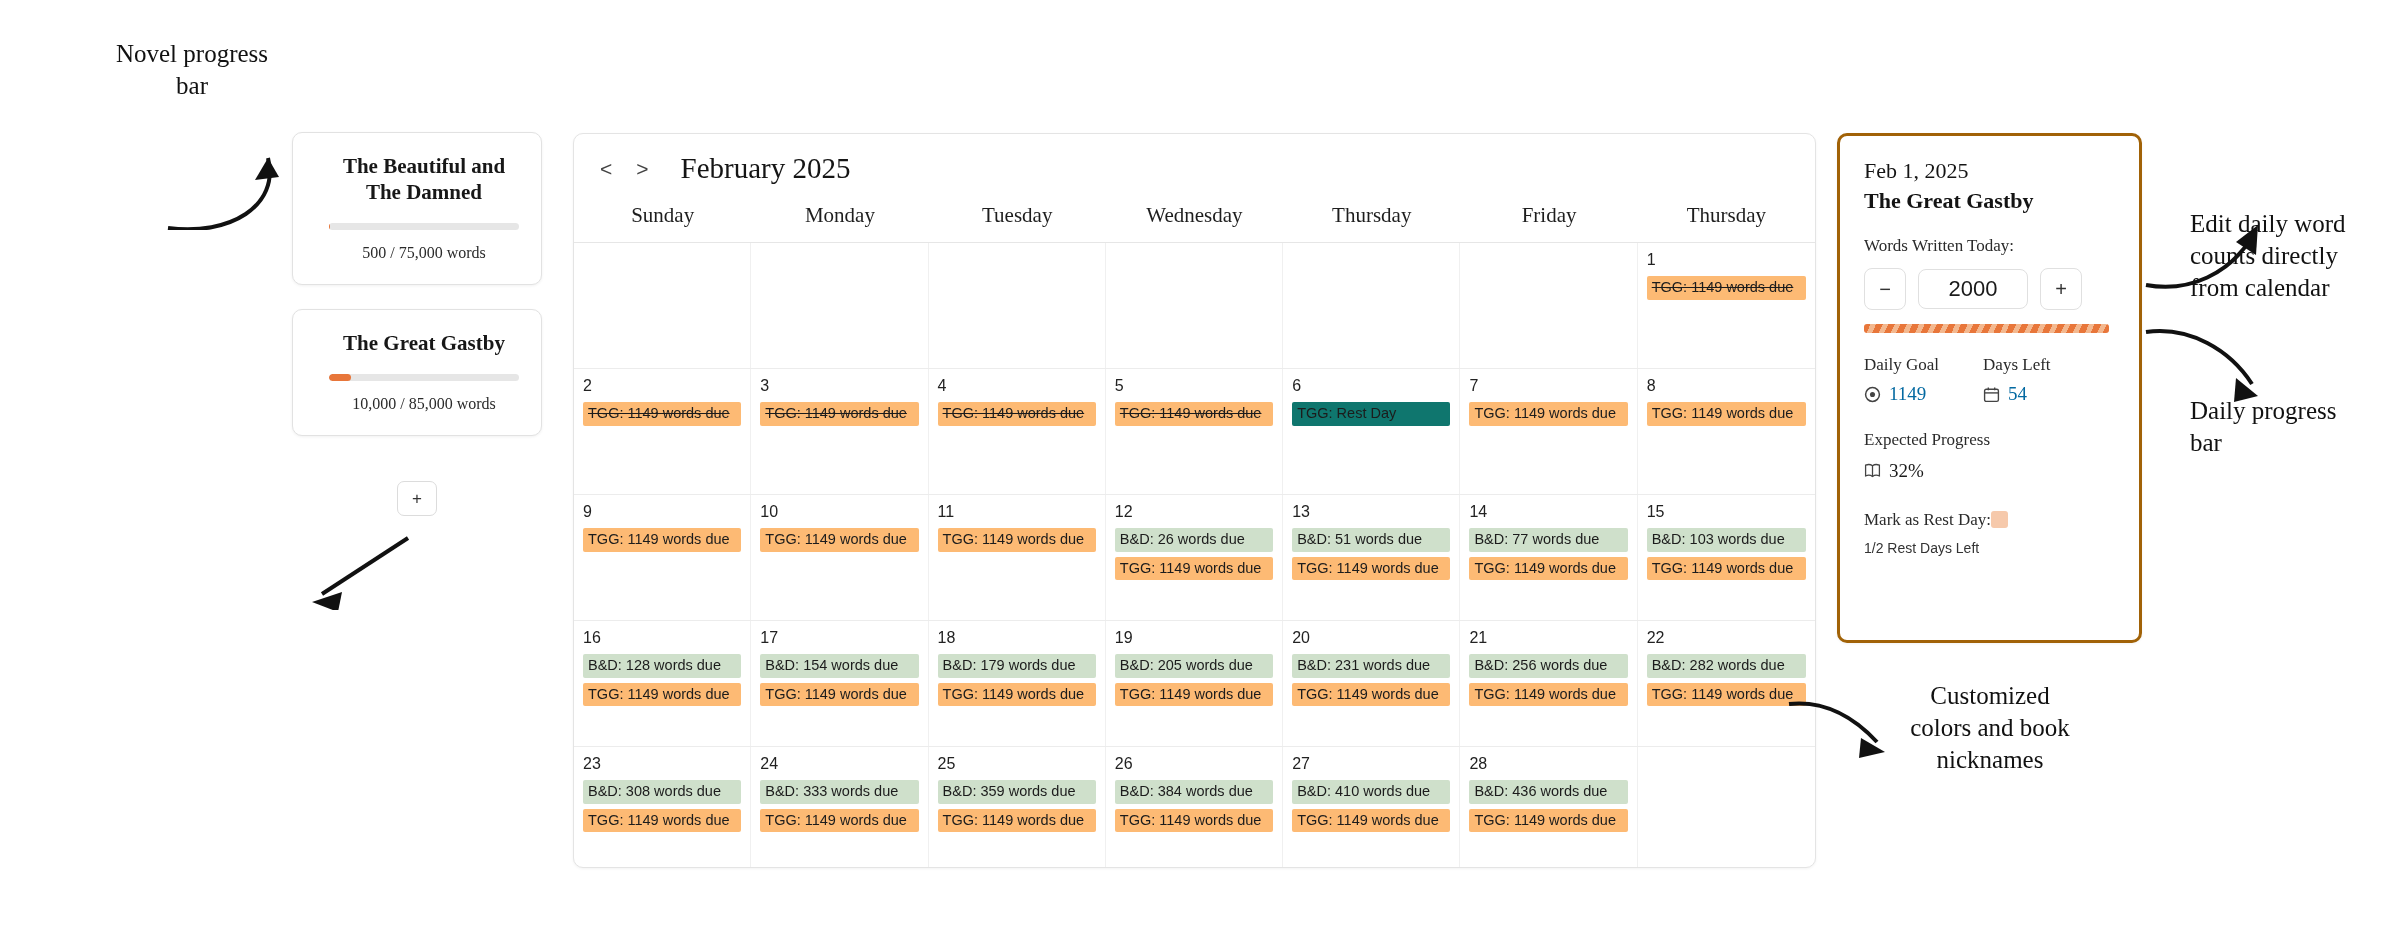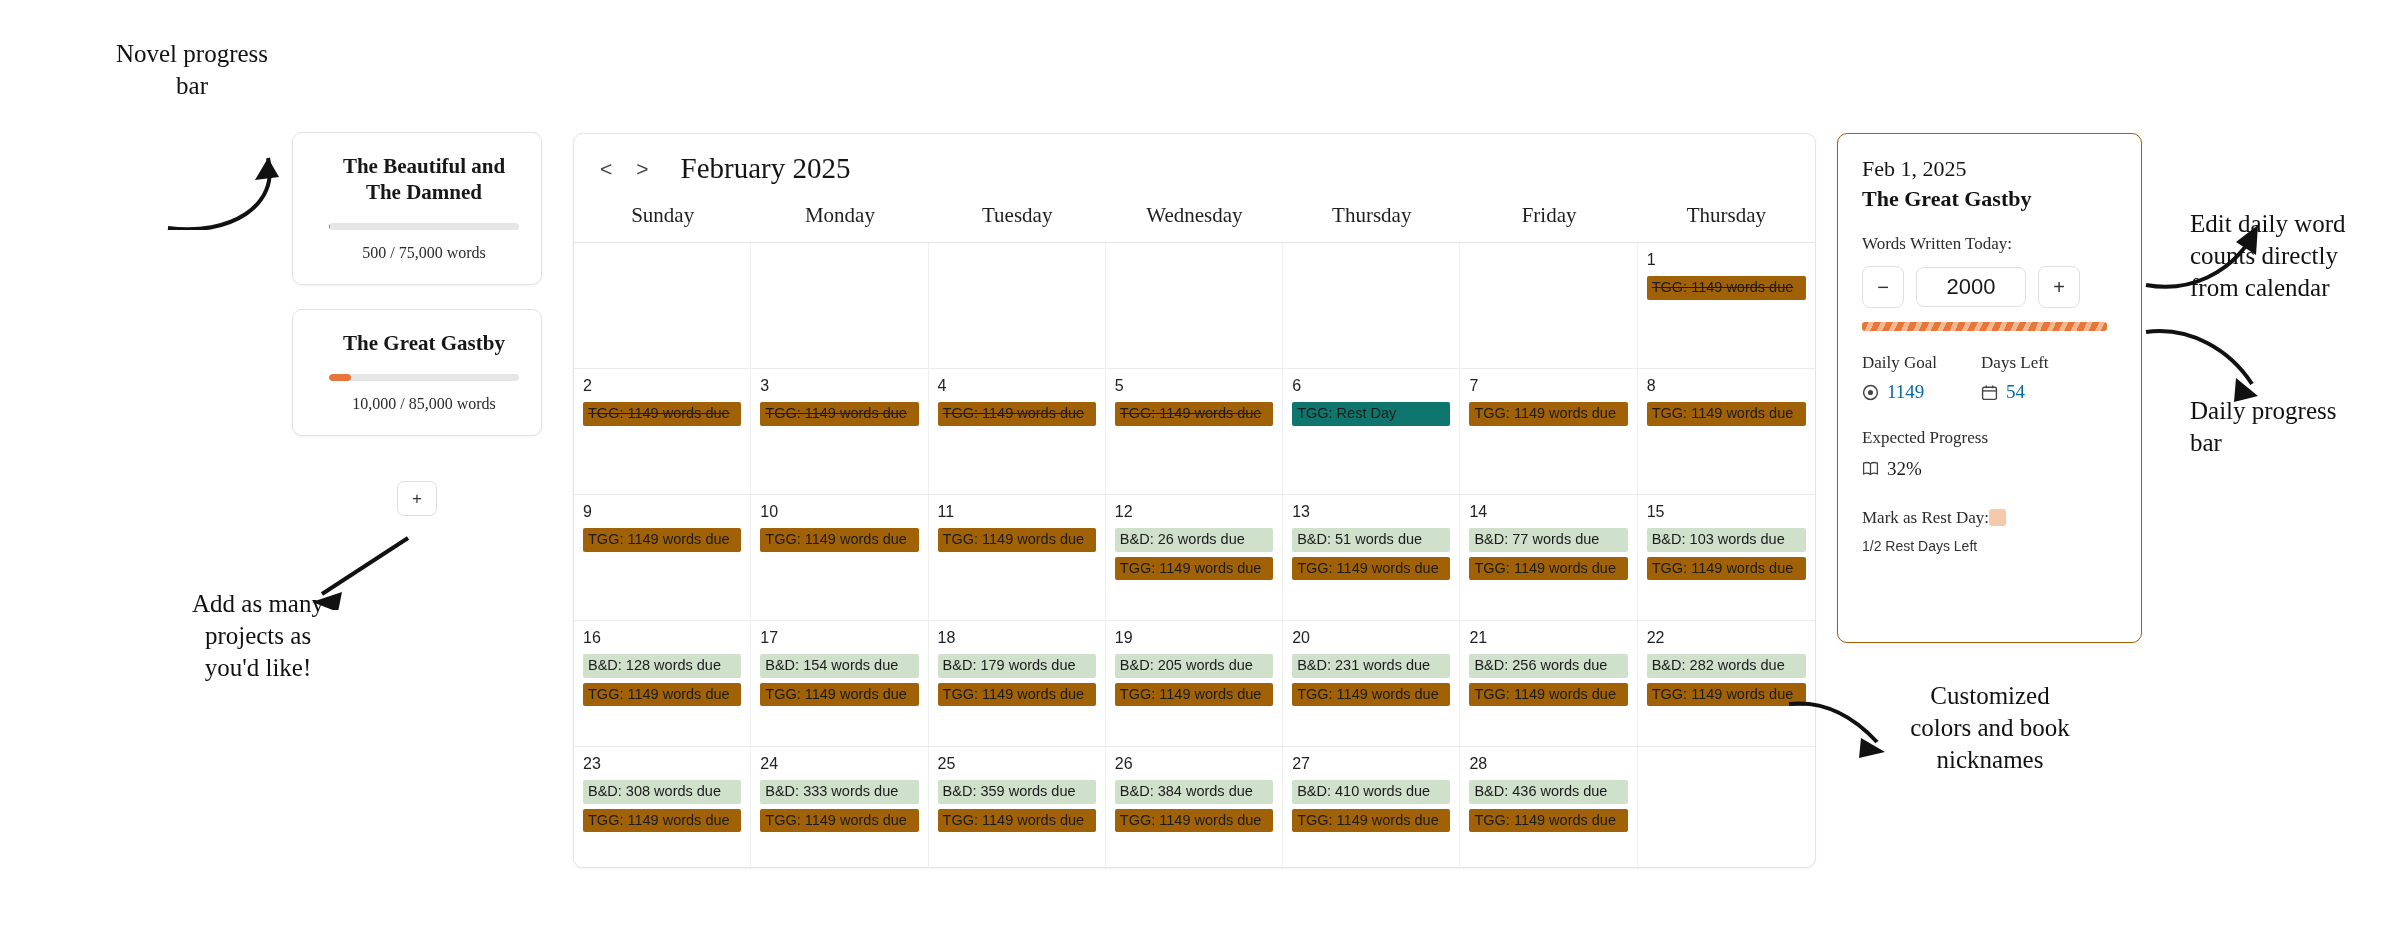--- a/index.html
+++ b/index.html
@@ -154,34 +154,34 @@
     line-height: 1.35;
     padding: 2px 5px;
     margin-bottom: 5px;
     border-radius: 2px;
     white-space: nowrap;
     overflow: hidden;
     text-overflow: ellipsis;
     color: #1c1c1c;
     font-family: "Liberation Sans", sans-serif;
   }
-  .ev.orange { background: #a16207; }
+  .ev.orange { background: #fdba74; }
   .ev.green  { background: #cfe0cb; }
   .ev.rest   { background: #0f766e; }
   .ev.strike { text-decoration: line-through; }
 
   
   .detail {
     position: absolute;
     left: 1837px;
     top: 133px;
     width: 305px;
     height: 510px;
     background: #fff;
-    border: 1px solid #a16207;
+    border: 3px solid #a16207;
     border-radius: 10px;
     box-shadow: 0 1px 3px rgba(0,0,0,0.05);
     box-sizing: border-box;
     padding: 22px 24px;
   }
   .d-date {
     font-family: "Liberation Serif", serif;
     font-size: 22px;
     color: #141414;
   }
@@ -325,23 +325,20 @@
     </div>
     <div class="pbar-label">10,000 / 85,000 words</div>
   </div>
 
   <div class="add-project-btn" style="left:397px; top:481px;">+</div>
 
   <svg class="arrow-svg" style="left:300px; top:530px;" width="120" height="80" viewBox="0 0 120 80">
     <path d="M108,8 L22,64" fill="none" stroke="#111" stroke-width="4"></path>
     <path d="M12,72 l30,-10 l-4,20 z" fill="#111"></path>
   </svg>
-  <div class="anno" style="left:158px; top:588px; width:200px;">Add as many
-projects as
-you'd like!</div>
 
   <div class="anno" style="left:768px; top:255px; width:215px;">Strikethrough
 on days where
 words were
 finished</div>
   <svg class="arrow-svg" style="left:940px; top:318px;" width="120" height="110" viewBox="0 0 120 110">
     <path d="M10,8 L92,96" fill="none" stroke="#111" stroke-width="4"></path>
     <path d="M100,104 l-10,-29 l-19,13 z" fill="#111"></path>
   </svg>
 

